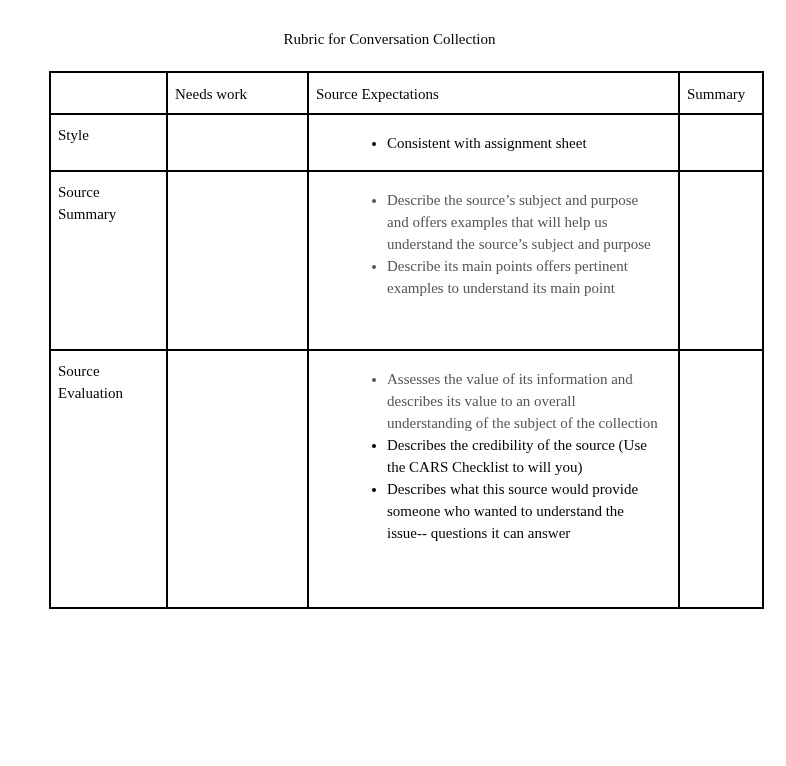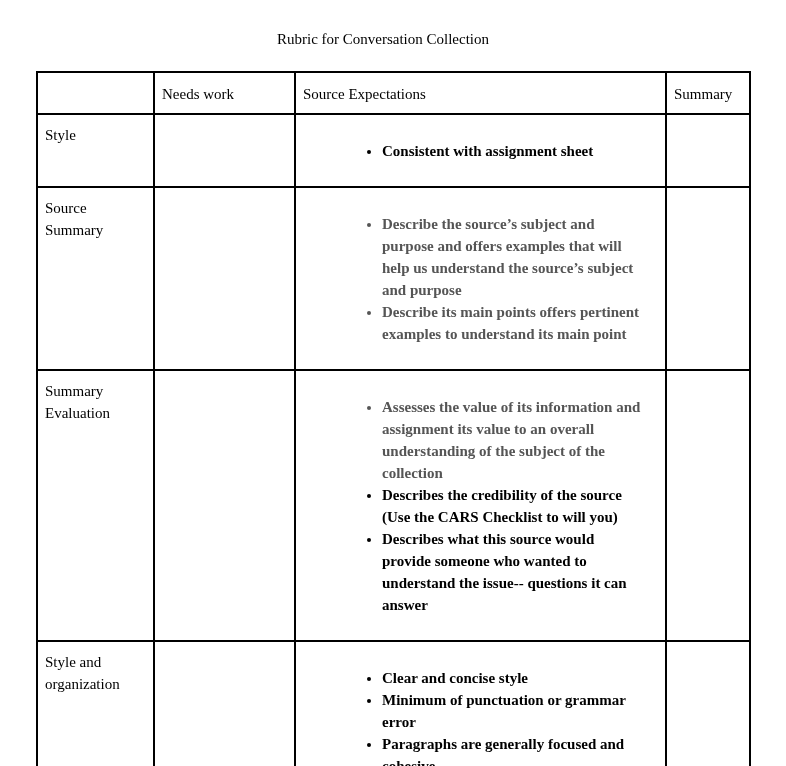--- a/index.html
+++ b/index.html
@@ -15,20 +15,21 @@
     background: var(--bg);
   }
   .page {
     position: relative;
     width: 766px;
     height: 766px;
     background: var(--bg);
     font-family: "Liberation Serif", "DejaVu Serif", serif;
     color: var(--text);
     overflow: hidden;
+    padding-left: 13px;
   }
   .doc-title {
     margin: 28px 0 0 0;
     font-size: 15px;
     line-height: 22px;
     font-weight: normal;
     text-align: center;
     color: var(--text);
   }
   table.rubric {
@@ -52,24 +53,23 @@
     height: 39px;
     padding-top: 10px;
   }
   td.label-cell { padding-top: 10px; }
   td.meets-cell { padding: 10px 12px 8px 0; }
   tr.row-form td        { height: 38px; }
   tr.row-summary td     { height: 179px; }
   tr.row-evaluation td  { height: 258px; }
   tr.row-style td       { height: 98px; }
   .bullet-list {
-    margin: 16px;
+    margin: 8px;
     padding: 0 0 0 63px;
     list-style: disc outside;
-    font-weight: bold;
   }
   .bullet-list li {
     margin: 0;
     padding: 0;
   }
   .bullet-list li.muted {
     color: var(--muted);
   }
 </style>
 </head>
@@ -110,39 +110,27 @@
         <td class="needs-cell"></td>
         <td class="meets-cell">
           <ul class="bullet-list">
               <li class="muted">Describe the source’s subject and purpose and offers examples that will help us understand the source’s subject and purpose</li>
               <li class="muted">Describe its main points offers pertinent examples to understand its main point</li>
             </ul>
         </td>
         <td class="exceeds-cell"></td>
       </tr>
       <tr class="row-evaluation">
-        <td class="label-cell">Summary Evaluation</td>
+        <td class="label-cell">Source Evaluation</td>
         <td class="needs-cell"></td>
         <td class="meets-cell">
           <ul class="bullet-list">
-              <li class="muted">Assesses the value of its information and assignment its value to an overall understanding of the subject of the collection</li>
+              <li class="muted">Assesses the value of its information and describes its value to an overall understanding of the subject of the collection</li>
               <li>Describes the credibility of the source (Use the CARS Checklist to will you)</li>
               <li>Describes what this source would provide someone who wanted to understand the issue-- questions it can answer</li>
-            </ul>
-        </td>
-        <td class="exceeds-cell"></td>
-      </tr>
-      <tr class="row-style">
-        <td class="label-cell">Style and organization</td>
-        <td class="needs-cell"></td>
-        <td class="meets-cell">
-          <ul class="bullet-list">
-              <li>Clear and concise style</li>
-              <li>Minimum of punctuation or grammar error</li>
-              <li>Paragraphs are generally focused and cohesive</li>
             </ul>
         </td>
         <td class="exceeds-cell"></td>
       </tr>
     </tbody>
   </table>
 
 </div>
 
 </body></html>

